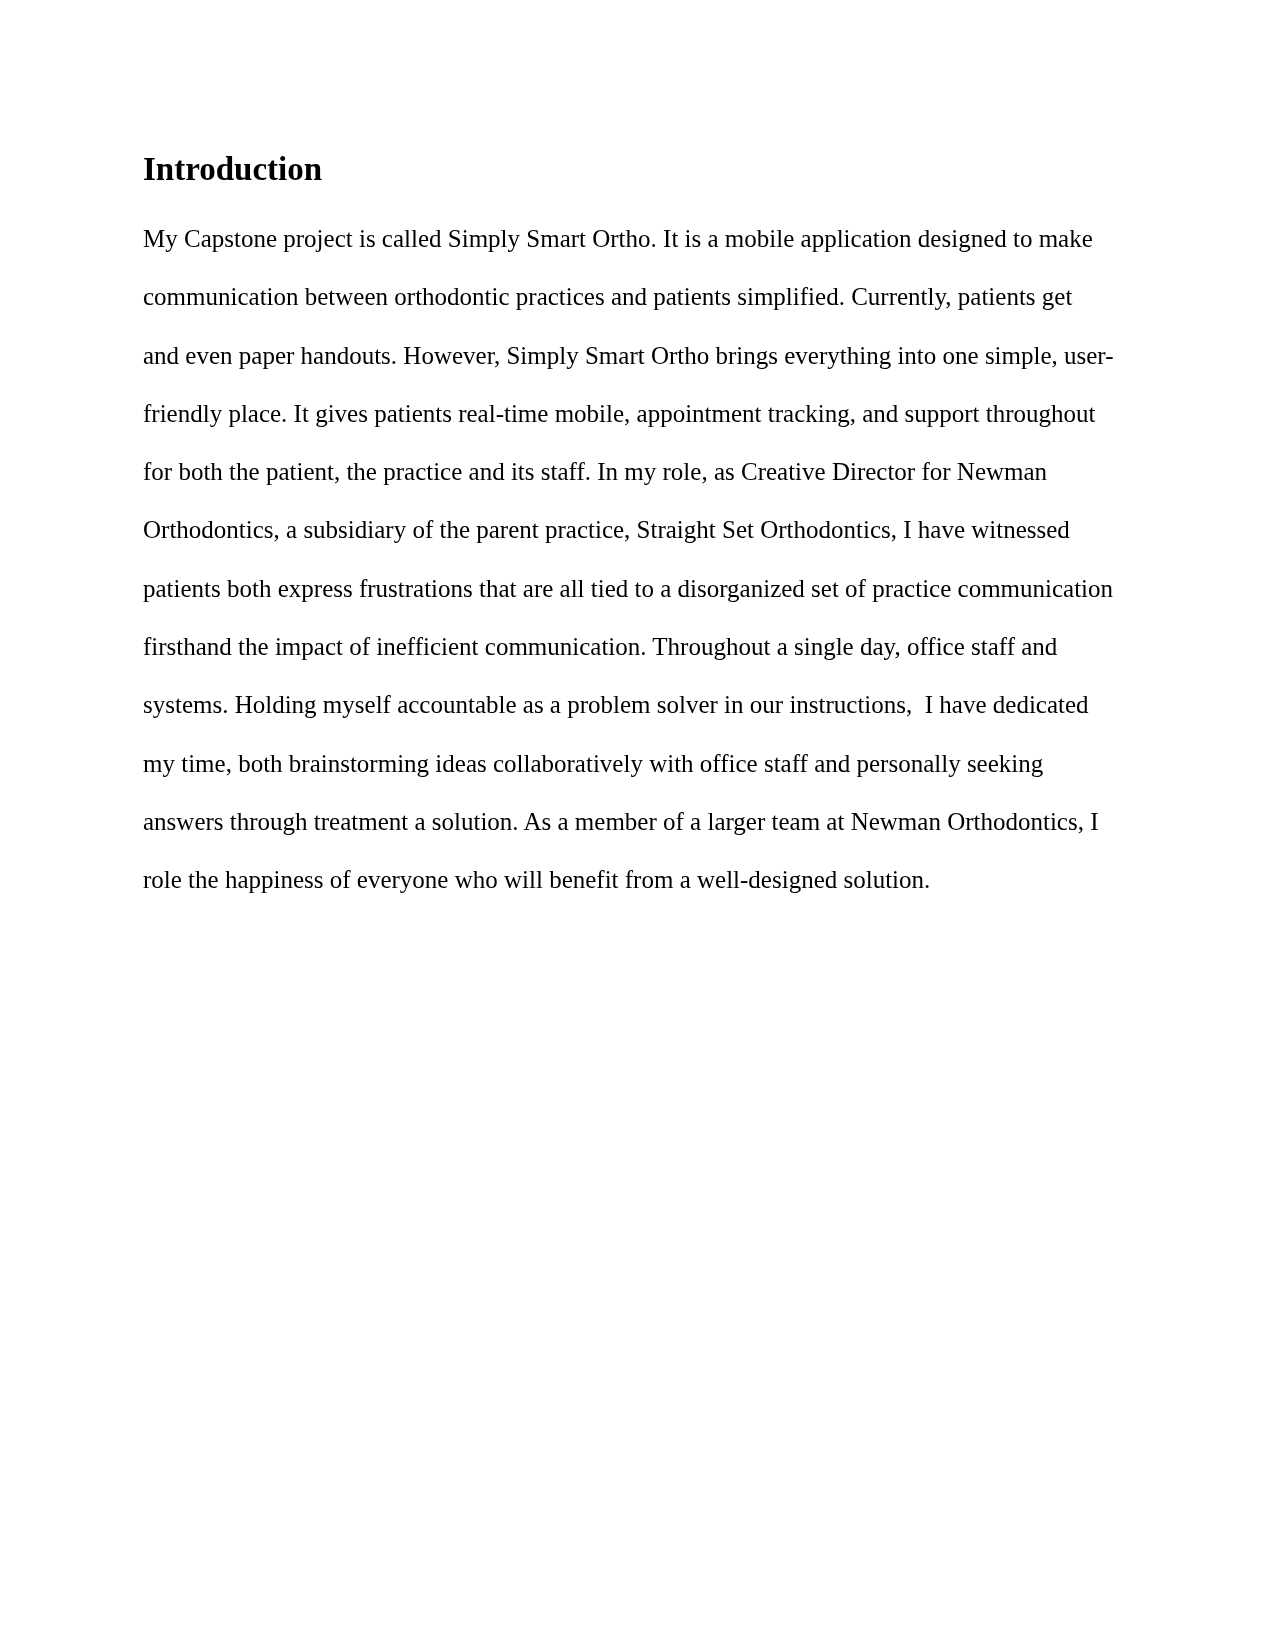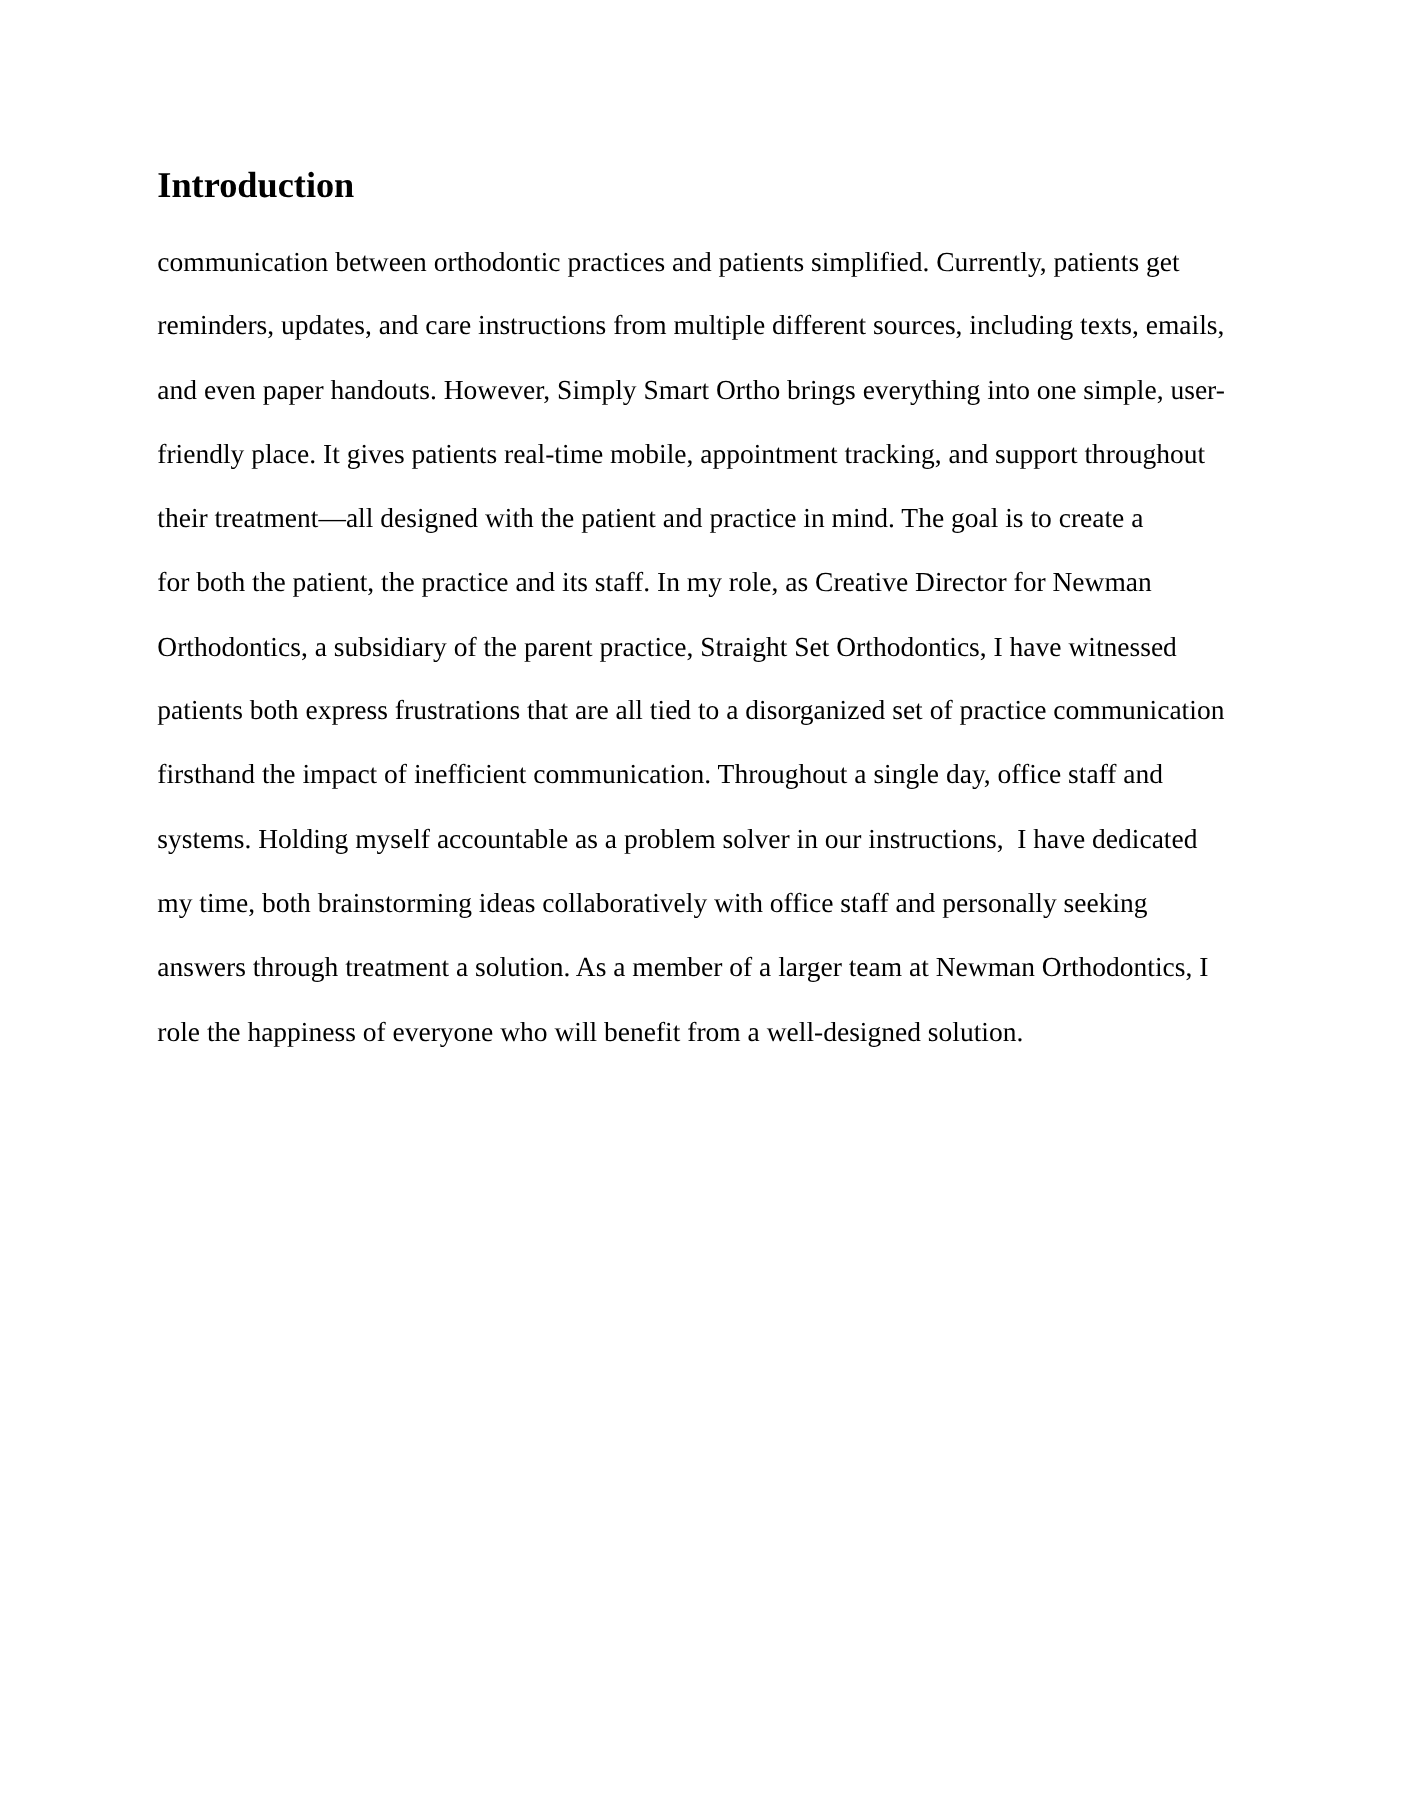--- a/index.html
+++ b/index.html
@@ -47,25 +47,24 @@
     color: #000000;
   }
 </style>
 </head>
 <body>
 
 <div class="page">
   <div class="content">
     <h1 class="doc-heading">Introduction</h1>
     <div class="doc-paragraph">
+      <div class="doc-line">My Capstone project is called Simply Smart Ortho. It is a mobile application designed to make</div>
       <div class="doc-line">communication between orthodontic practices and patients simplified. Currently, patients get</div>
-      <div class="doc-line">reminders, updates, and care instructions from multiple different sources, including texts, emails,</div>
       <div class="doc-line">and even paper handouts. However, Simply Smart Ortho brings everything into one simple, user-</div>
       <div class="doc-line">friendly place. It gives patients real-time mobile, appointment tracking, and support throughout</div>
-      <div class="doc-line">their treatment—all designed with the patient and practice in mind. The goal is to create a</div>
       <div class="doc-line">for both the patient, the practice and its staff. In my role, as Creative Director for Newman</div>
       <div class="doc-line">Orthodontics, a subsidiary of the parent practice, Straight Set Orthodontics, I have witnessed</div>
       <div class="doc-line">patients both express frustrations that are all tied to a disorganized set of practice communication</div>
       <div class="doc-line">firsthand the impact of inefficient communication. Throughout a single day, office staff and</div>
       <div class="doc-line">systems. Holding myself accountable as a problem solver in our instructions,  I have dedicated</div>
       <div class="doc-line">my time, both brainstorming ideas collaboratively with office staff and personally seeking</div>
       <div class="doc-line">answers through treatment a solution. As a member of a larger team at Newman Orthodontics, I</div>
       <div class="doc-line">role the happiness of everyone who will benefit from a well-designed solution.</div>
     </div>
   </div>

